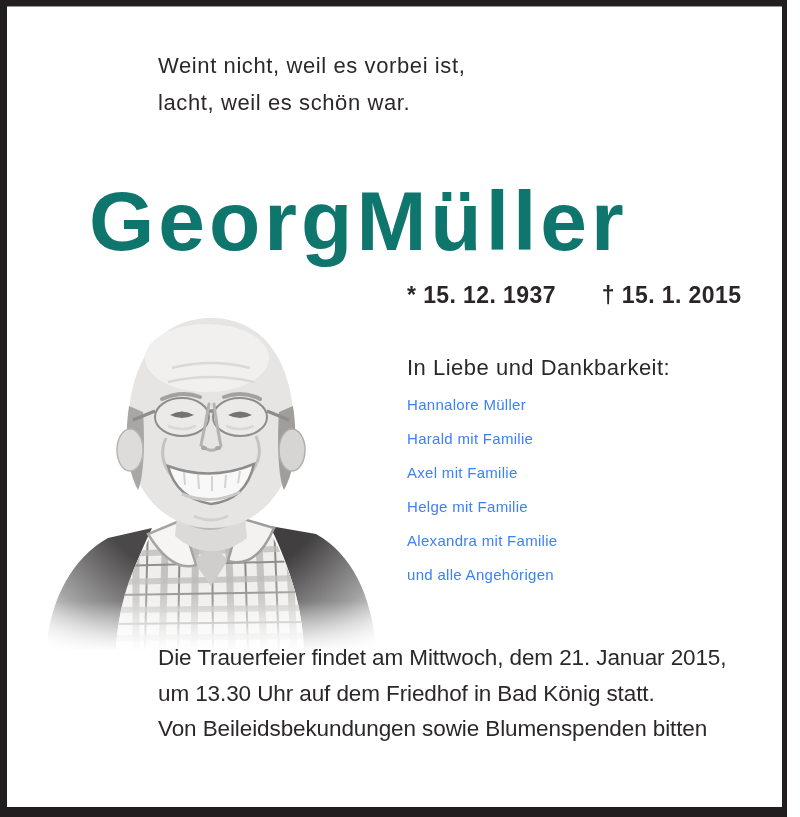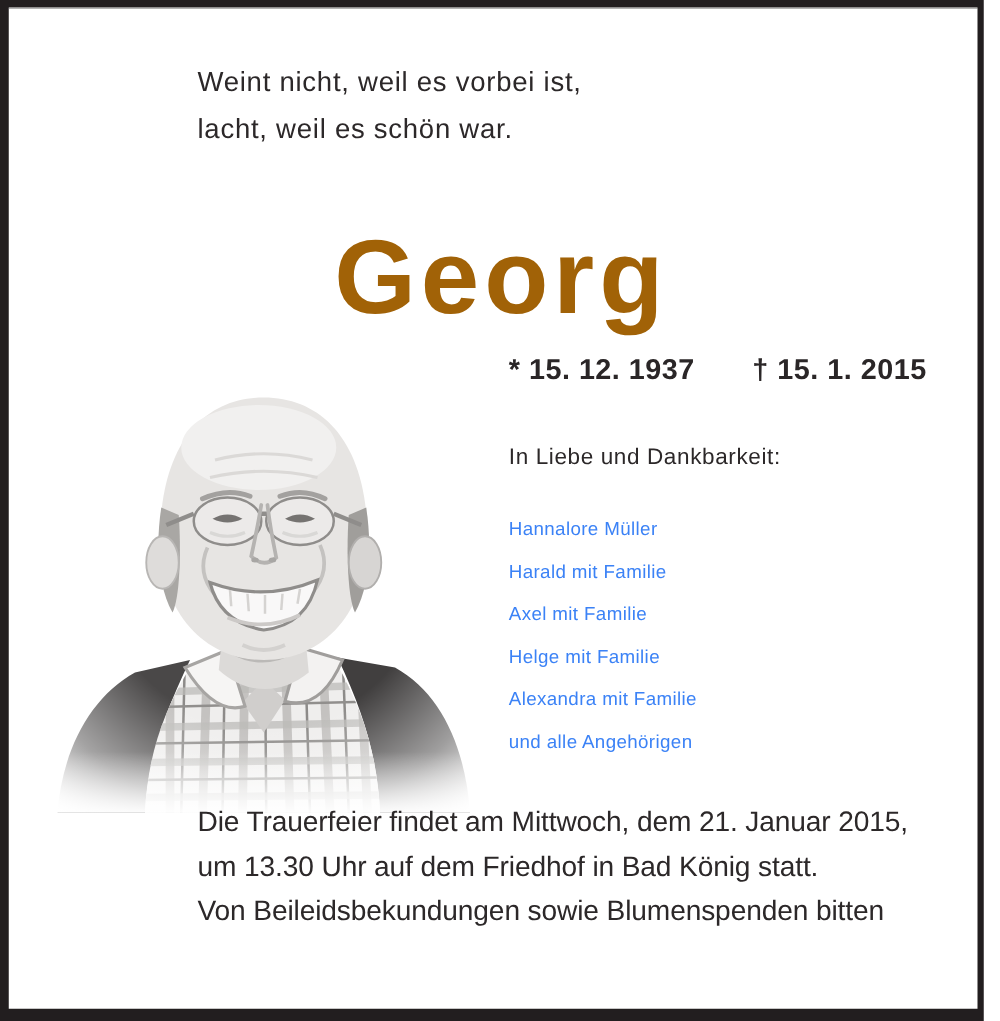--- a/index.html
+++ b/index.html
@@ -36,26 +36,26 @@
     color: #2c2829;
     white-space: nowrap;
   }
   
   .title {
     position: absolute;
     left: 82px;
     top: 168px;
     width: 624px;
     display: flex;
-    justify-content: center;
+    justify-content: flex-start;
     font-size: 84px;
     line-height: 94px;
     font-weight: bold;
     letter-spacing: 4px;
-    color: #a16207;
+    color: #0f766e;
     white-space: nowrap;
   }
   
   .dates {
     position: absolute;
     left: 400px;
     top: 276px;
     display: flex;
     font-size: 23px;
     font-weight: 600;
@@ -73,24 +73,24 @@
     height: 368px;
   }
   
   .mourners {
     position: absolute;
     left: 400px;
     top: 349px;
     white-space: nowrap;
   }
   .mourners .intro {
-    font-size: 18px;
+    font-size: 22px;
     letter-spacing: 0.5px;
     color: #2c2829;
-    margin-bottom: 31px;
+    margin-bottom: 7px;
   }
   .mourners .name {
     font-size: 15px;
     font-weight: normal;
     line-height: 34px;
     letter-spacing: 0.3px;
     color: #3b82f6;
   }
   
   .funeral {
@@ -110,20 +110,21 @@
 <div class="page">
   <div class="sheet">
 
     <div class="quote">
       <div>Weint nicht, weil es vorbei ist,</div>
       <div>lacht, weil es schön war.</div>
     </div>
 
     <div class="title">
       <span>Georg</span>
+      <span>Müller</span>
     </div>
 
     <div class="dates">
       <span class="birth">* 15. 12. 1937</span>
       <span class="death">† 15. 1. 2015</span>
     </div>
 
     <div class="photo">
       <svg width="358" height="368" viewBox="0 0 358 368" xmlns="http://www.w3.org/2000/svg">
         <defs>

